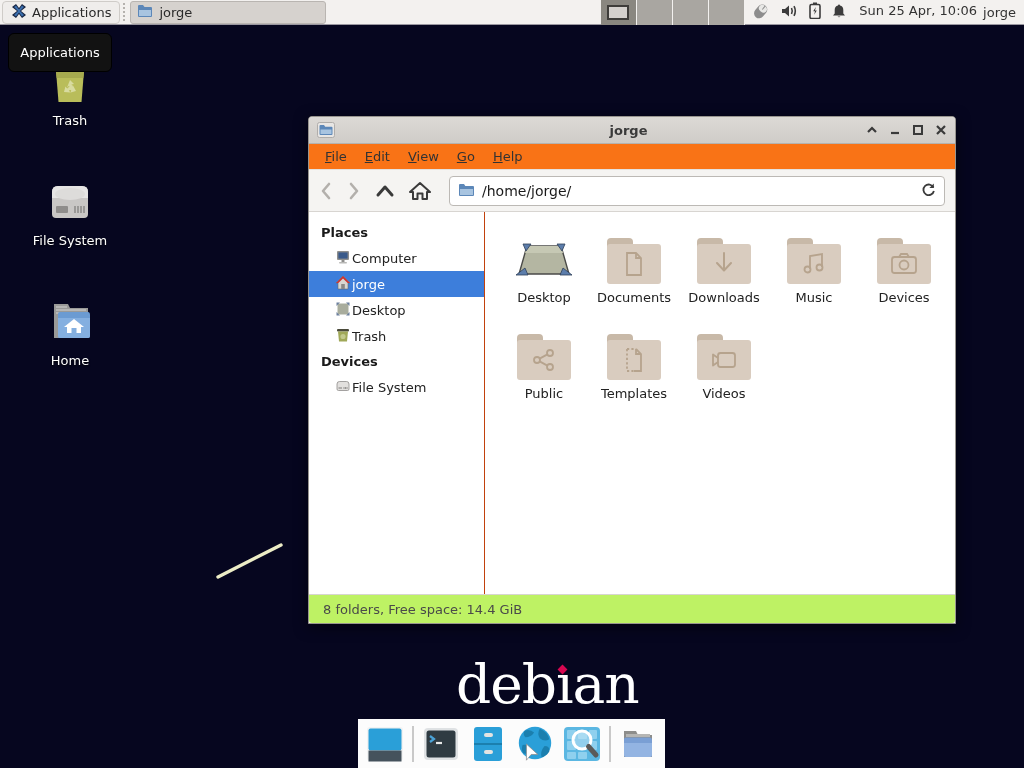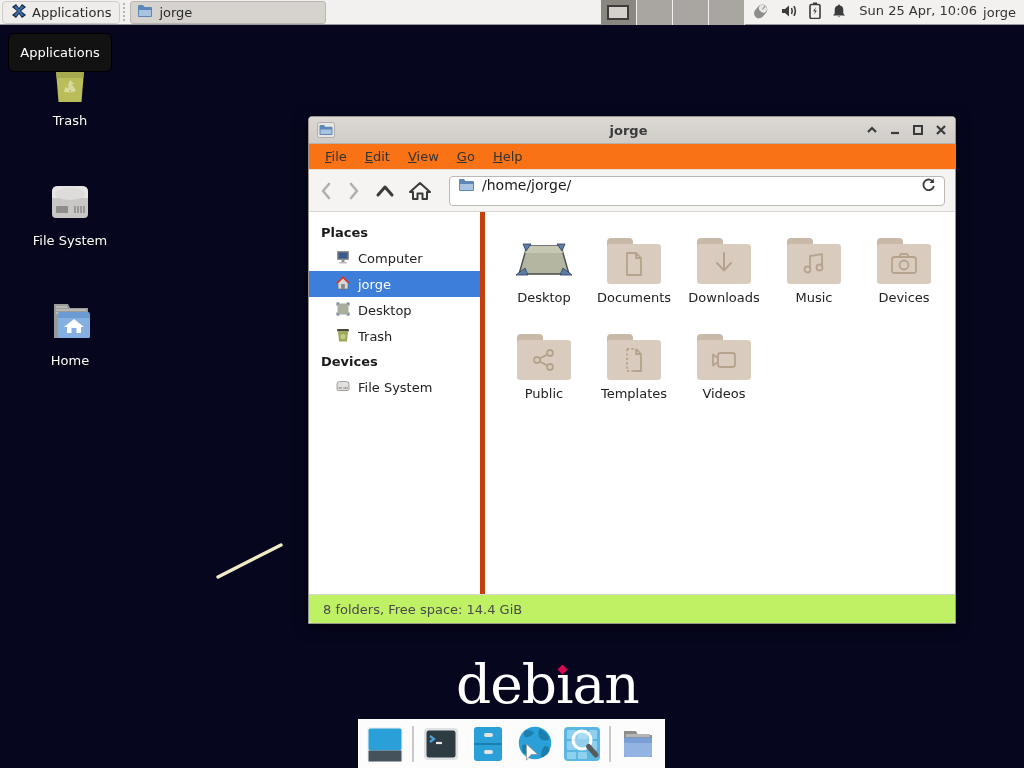--- a/index.html
+++ b/index.html
@@ -102,32 +102,32 @@
   }
   .menubar .mitem { padding:3px 8px; cursor:pointer; color:#333; }
   .menubar .mitem u { text-decoration:underline; }
   .toolbar {
     height:42px; background:#f5f4f2; display:flex; align-items:center;
     padding:0 10px; gap:14px; border-bottom:1px solid #d8d5d1;
   }
   .navbtn { display:flex; cursor:pointer; }
   .pathentry {
     flex:1; height:30px; background:#fff; border:1px solid #bcb9b5;
-    border-radius:4px; display:flex; align-items:flex-start; padding:0 8px;
+    border-radius:4px; display:flex; align-items:center; padding:0 8px;
     gap:7px; margin-left:4px; cursor:text;
   }
   .pathentry .ptext { flex:1; font-size:14px; color:#1a1a1a; }
   .winbody { flex:1; display:flex; min-height:0; }
   .sidebar {
-    width:176px; background:#fff; border-right:5px solid #c2410c;
+    width:176px; background:#fff; border-right:1px solid #c2410c;
     padding-top:8px; overflow:hidden;
   }
   .shead { font-weight:bold; color:#1a1a1a; padding:5px 12px; }
   .srow {
-    height:26px; display:flex; align-items:center; gap:7px;
+    height:26px; display:flex; align-items:center; gap:1px;
     padding-left:26px; cursor:pointer; color:#222;
   }
   .srow.selected { background:#3d7edb; color:#fff; }
   .mainarea { flex:1; background:#fff; padding:14px 0 0 14px;
     display:flex; flex-wrap:wrap; align-content:flex-start; }
   .fitem {
     width:90px; height:96px; display:flex; flex-direction:column;
     align-items:center; cursor:pointer;
   }
   .fitem .ficon { height:58px; display:flex; align-items:flex-end;

